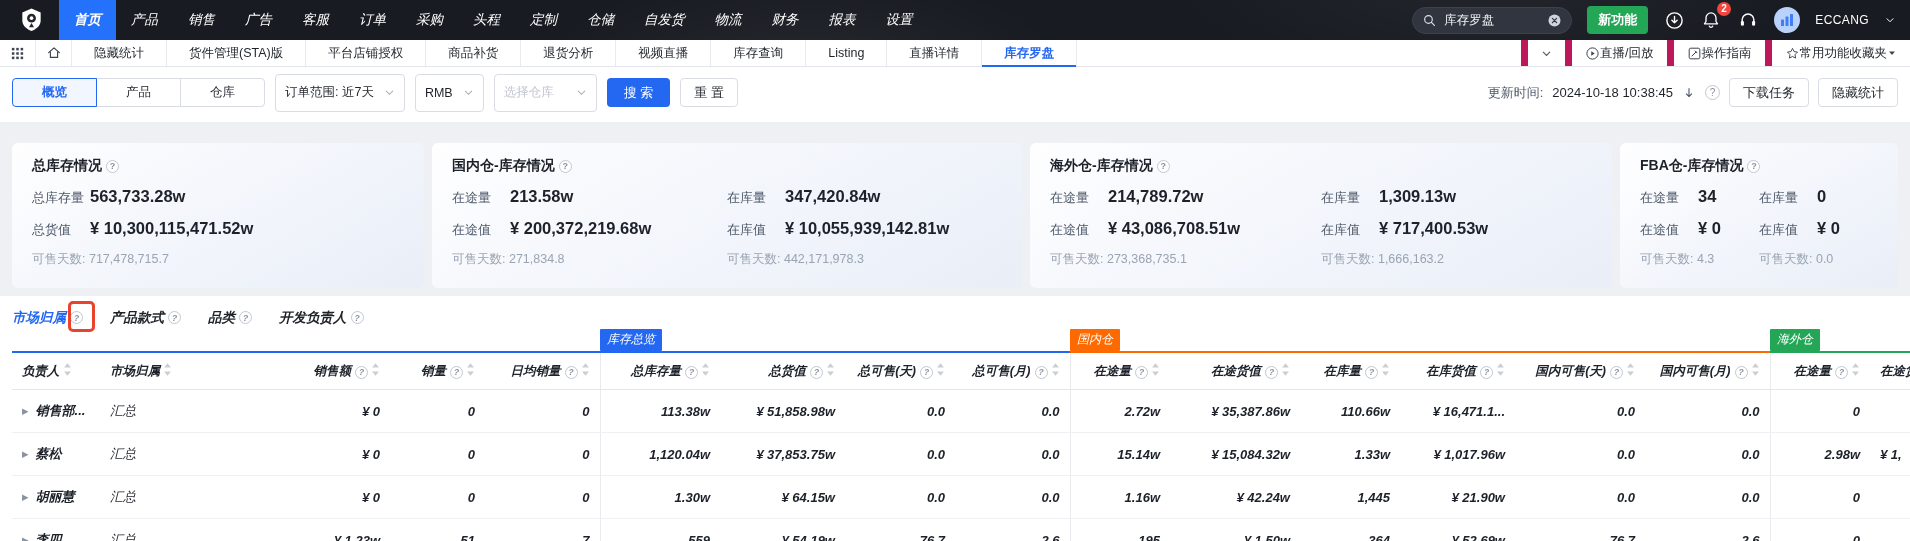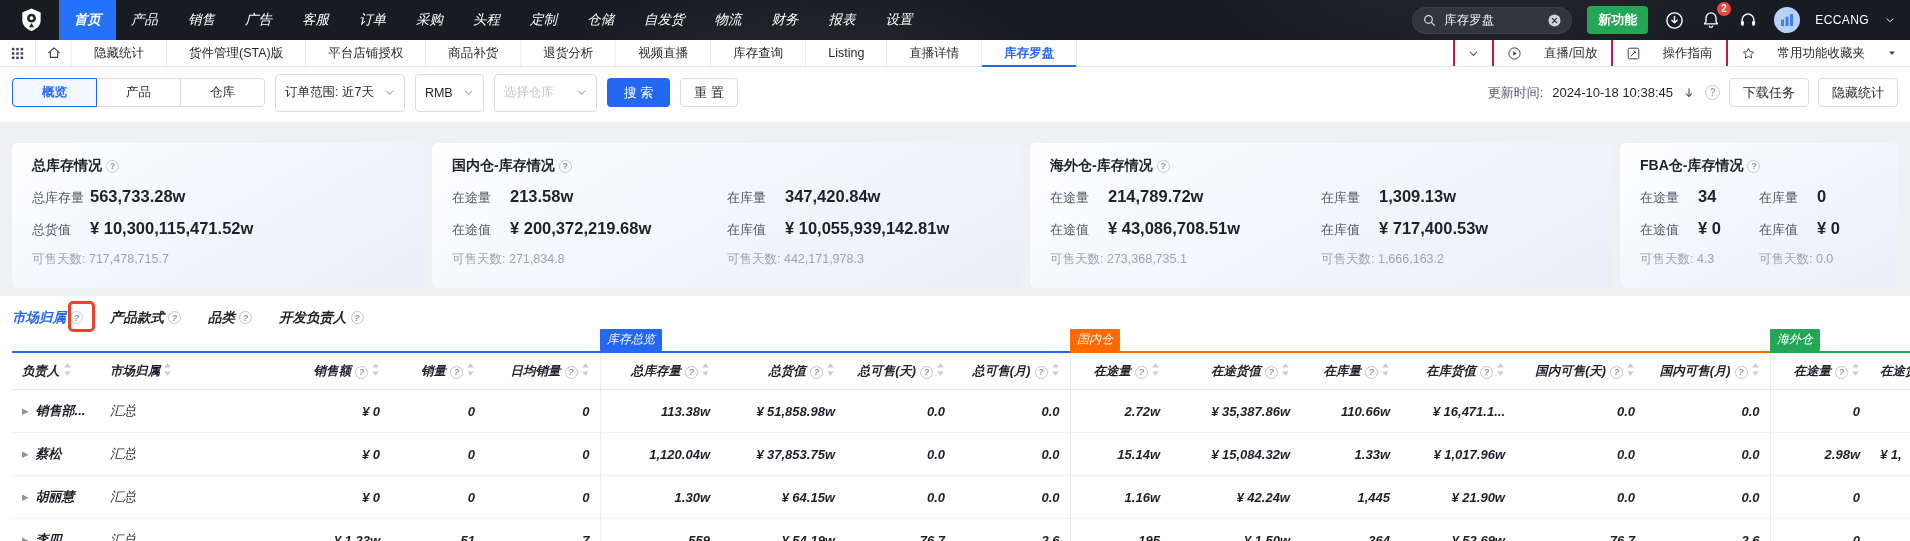--- a/index.html
+++ b/index.html
@@ -28,21 +28,21 @@
   .avatar{width:26px;height:26px;border-radius:50%;background:#b9d2fb;display:flex;align-items:center;justify-content:center;cursor:pointer;}
   .account{color:#fff;font-size:12px;letter-spacing:.4px;cursor:pointer;}
   
   .tabsbar{height:27px;background:#fff;border-bottom:1px solid #e5e6eb;display:flex;align-items:stretch;font-size:12.5px;color:#1f2329;}
   .tb-cell{width:36px;display:flex;align-items:center;justify-content:center;border-right:1px solid #e9eaee;cursor:pointer;}
   .tabs{display:flex;align-items:stretch;}
   .tab{padding:0 22px;display:flex;align-items:center;border-right:1px solid #e9eaee;position:relative;cursor:pointer;white-space:nowrap;}
   .tab.active{color:#2468f2;font-weight:700;}
   .tab.active::after{content:"";position:absolute;left:0;right:0;bottom:-1px;height:2px;background:#2468f2;}
   .tabsbar-right{margin-left:auto;display:flex;align-items:stretch;}
-  .tbr-item{display:flex;align-items:center;gap:22px;padding:0 13px;border-left:2px solid #be185d;cursor:pointer;color:#1f2329;white-space:nowrap;}
+  .tbr-item{display:flex;align-items:center;gap:0;padding:0 13px;border-left:7px solid #be185d;cursor:pointer;color:#1f2329;white-space:nowrap;}
   .tbr-item i{display:flex;align-items:center;}
   
   .filterbar{height:55px;background:#fff;display:flex;align-items:center;gap:10px;padding:0 12px 4px;}
   .view-group{display:flex;}
   .view-btn{border:1px solid #d9dce3;background:#fff;height:29px;padding:0 29px;font-size:12.5px;color:#1f2329;margin-left:-1px;cursor:pointer;font-family:inherit;}
   .view-btn:first-child{border-radius:4px 0 0 4px;margin-left:0;}
   .view-btn:last-child{border-radius:0 4px 4px 0;}
   .view-btn.active{border-color:#2468f2;color:#2468f2;background:#f2f7ff;font-weight:700;position:relative;z-index:1;}
   .dropdown{height:38px;border:1px solid #d9dce3;border-radius:4px;background:#fff;display:flex;align-items:center;gap:10px;padding:0 9px;font-size:12.5px;color:#1f2329;cursor:pointer;white-space:nowrap;}
   .dropdown.placeholder .dval{color:#c0c5ce;}

